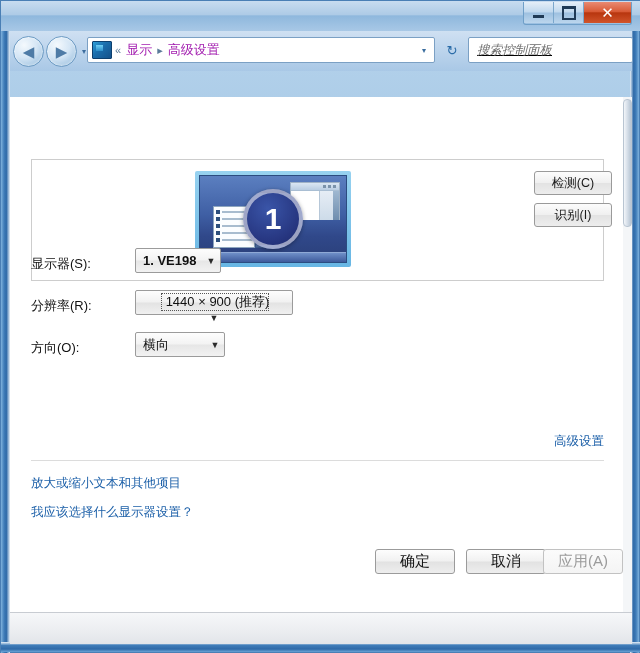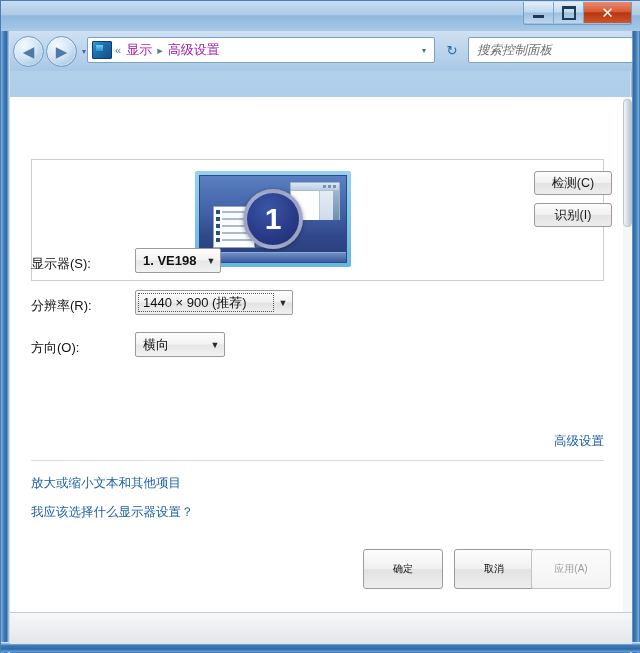--- a/index.html
+++ b/index.html
@@ -148,20 +148,21 @@
   }
   #searchbox {
     position: absolute;
     left: 458px; top: 6px;
     width: 165px; height: 26px;
     background: #ffffff;
     border: 1px solid #7ba0c4;
     border-radius: 2px;
     display: flex; align-items: center;
     box-sizing: border-box;
+    text-decoration: underline;
   }
   #search-input {
     border: none; outline: none;
     flex: 1;
     font-family: "Liberation Sans", sans-serif;
     font-size: 12.5px;
     color: #333;
     padding-left: 8px;
     background: transparent;
   }
@@ -375,21 +376,21 @@
     outline-offset: -1px;
     margin: 2px 0 2px 2px;
     padding-left: 5px;
     height: 19px;
     display: flex; align-items: center;
   }
 
   #row-monitor-label { left: 21px; top: 158px; }
   #row-monitor-combo { left: 125px; top: 151px; width: 86px; font-weight: bold; }
   #row-res-label { left: 21px; top: 200px; }
-  #row-res-combo { left: 125px; top: 193px; width: 158px; }
+  #row-res-combo { left: 125px; top: 193px; width: 158px; flex-direction: column; }
   #row-orient-label { left: 21px; top: 242px; text-align: right; }
   #row-orient-combo { left: 125px; top: 235px; width: 90px; }
 
   #link-advanced {
     position: absolute;
     right: 28px; top: 336px;
     font-size: 12.5px; color: #1b5fa8;
   }
   #divider {
     position: absolute;
@@ -401,27 +402,28 @@
     position: absolute;
     left: 21px;
     font-size: 12.5px; color: #1b5fa8;
   }
   #link-scale { top: 378px; }
   #link-which { top: 407px; }
 
   
   .bottom-btn {
     position: absolute;
-    width: 80px; height: 40px;
+    width: 80px; height: 25px;
     background: linear-gradient(to bottom, #fdfdfd 0%, #f1f1f1 48%, #e2e2e2 52%, #eeeeee 100%);
     border: 1px solid #9b9b9b;
     border-radius: 3px;
     display: flex; align-items: center; justify-content: center;
-    font-size: 10px; color: #111;
-    box-sizing: border-box;
+    font-size: 15px; color: #111;
+    box-sizing: border-box;
+    margin-left: 12px;
   }
   .bottom-btn.disabled {
     color: #9b9b9b;
     border-color: #c2c2c2;
     background: linear-gradient(to bottom, #fbfbfb 0%, #f4f4f4 100%);
   }
   #btn-ok { left: 353px; top: 452px; }
   #btn-cancel { left: 444px; top: 452px; }
   #btn-apply { left: 521px; top: 452px; }
 

